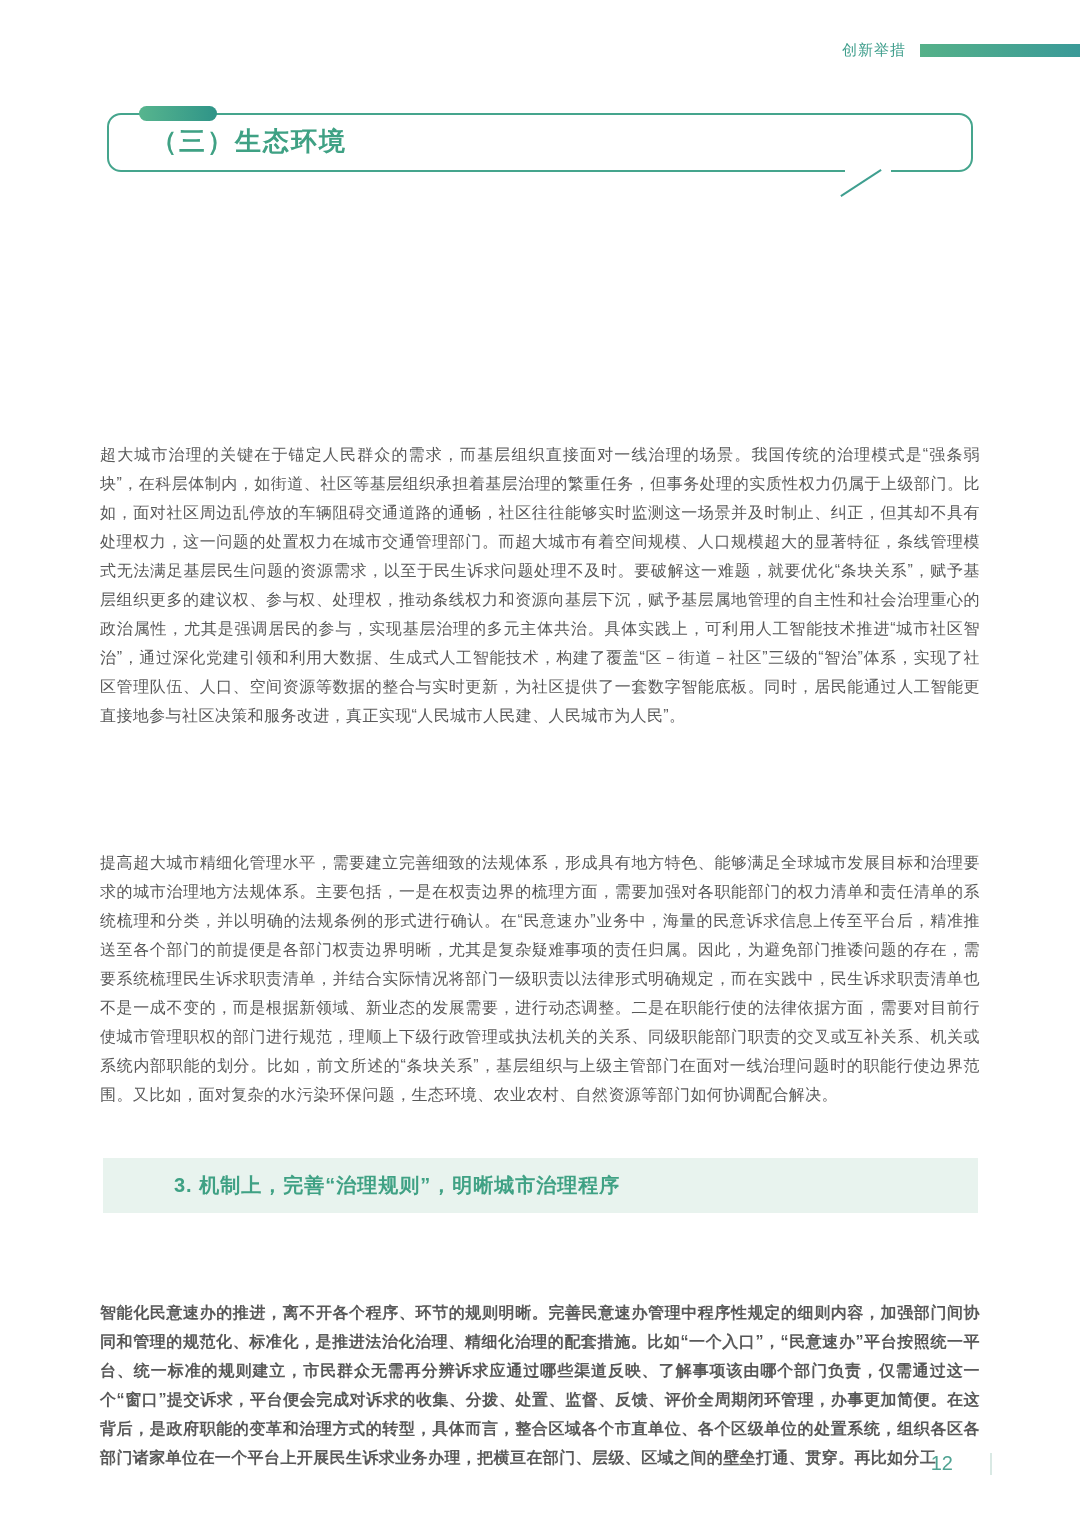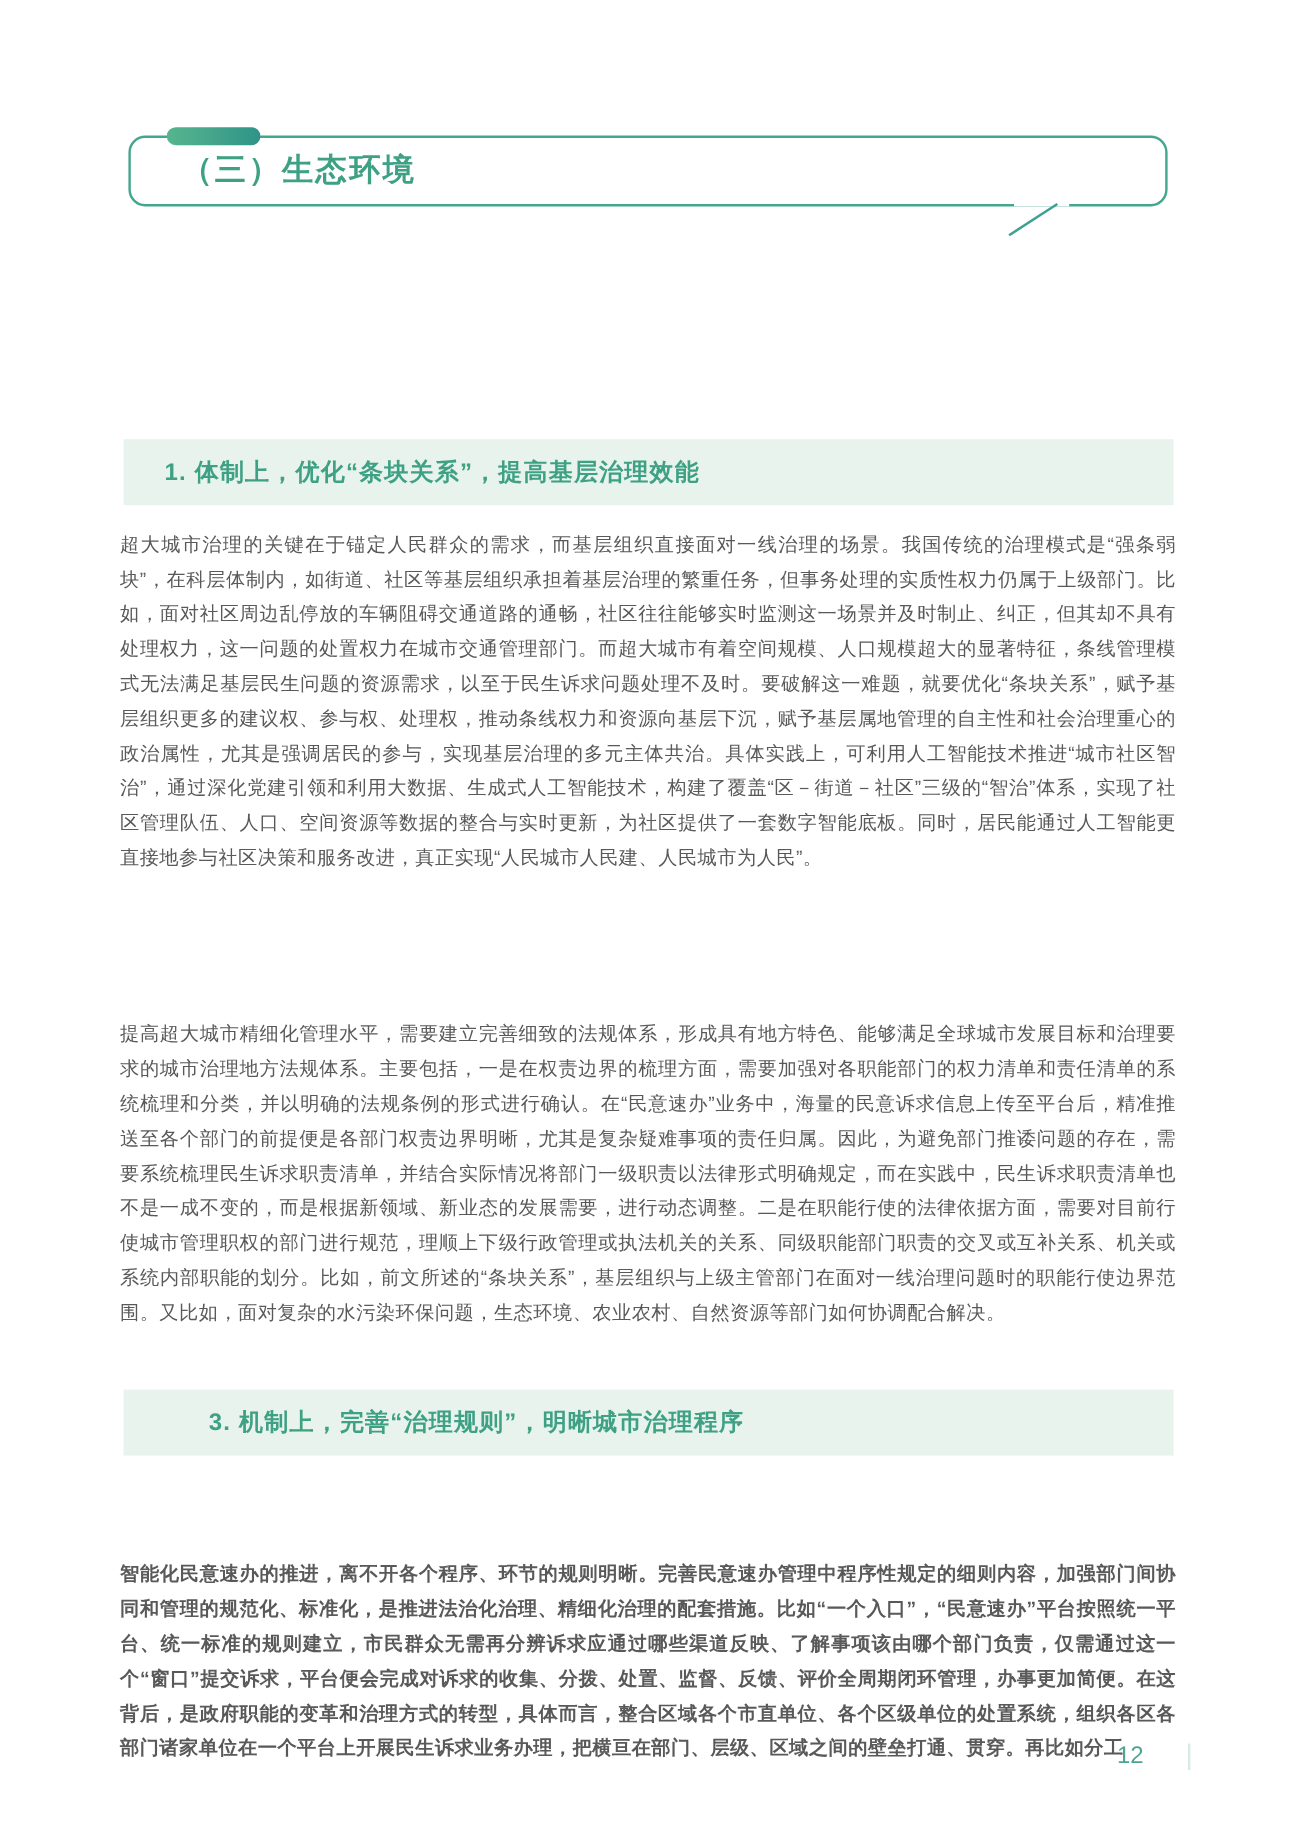--- a/index.html
+++ b/index.html
@@ -137,32 +137,33 @@
     height: 22px;
     background: #d9e9e4;
     margin-left: 9px;
   }
 </style>
 </head>
 <body>
 
 <div class="page">
 
+  <div class="header">
+    <span class="header-label">创新举措</span>
+    <span class="header-bar"></span>
+  </div>
 
   <div class="title-box">
     <span class="title-pill"></span>
     <h1 class="title-text">（三）生态环境</h1>
     <span class="title-tail-gap"></span>
     <span class="title-tail-line"></span>
   </div>
 
 
-  <div class="section-bar bar-1">
-    <h2 class="section-heading">1. 体制上，优化“条块关系”，提高基层治理效能</h2>
-  </div>
   <p class="body-text body-1">超大城市治理的关键在于锚定人民群众的需求，而基层组织直接面对一线治理的场景。我国传统的治理模式是“强条弱块”，在科层体制内，如街道、社区等基层组织承担着基层治理的繁重任务，但事务处理的实质性权力仍属于上级部门。比如，面对社区周边乱停放的车辆阻碍交通道路的通畅，社区往往能够实时监测这一场景并及时制止、纠正，但其却不具有处理权力，这一问题的处置权力在城市交通管理部门。而超大城市有着空间规模、人口规模超大的显著特征，条线管理模式无法满足基层民生问题的资源需求，以至于民生诉求问题处理不及时。要破解这一难题，就要优化“条块关系”，赋予基层组织更多的建议权、参与权、处理权，推动条线权力和资源向基层下沉，赋予基层属地管理的自主性和社会治理重心的政治属性，尤其是强调居民的参与，实现基层治理的多元主体共治。具体实践上，可利用人工智能技术推进“城市社区智治”，通过深化党建引领和利用大数据、生成式人工智能技术，构建了覆盖“区－街道－社区”三级的“智治”体系，实现了社区管理队伍、人口、空间资源等数据的整合与实时更新，为社区提供了一套数字智能底板。同时，居民能通过人工智能更直接地参与社区决策和服务改进，真正实现“人民城市人民建、人民城市为人民”。</p>
 
   <p class="body-text body-2">提高超大城市精细化管理水平，需要建立完善细致的法规体系，形成具有地方特色、能够满足全球城市发展目标和治理要求的城市治理地方法规体系。主要包括，一是在权责边界的梳理方面，需要加强对各职能部门的权力清单和责任清单的系统梳理和分类，并以明确的法规条例的形式进行确认。在“民意速办”业务中，海量的民意诉求信息上传至平台后，精准推送至各个部门的前提便是各部门权责边界明晰，尤其是复杂疑难事项的责任归属。因此，为避免部门推诿问题的存在，需要系统梳理民生诉求职责清单，并结合实际情况将部门一级职责以法律形式明确规定，而在实践中，民生诉求职责清单也不是一成不变的，而是根据新领域、新业态的发展需要，进行动态调整。二是在职能行使的法律依据方面，需要对目前行使城市管理职权的部门进行规范，理顺上下级行政管理或执法机关的关系、同级职能部门职责的交叉或互补关系、机关或系统内部职能的划分。比如，前文所述的“条块关系”，基层组织与上级主管部门在面对一线治理问题时的职能行使边界范围。又比如，面对复杂的水污染环保问题，生态环境、农业农村、自然资源等部门如何协调配合解决。</p>
 
   <div class="section-bar bar-3">
     <h2 class="section-heading">3. 机制上，完善“治理规则”，明晰城市治理程序</h2>
   </div>
   <p class="body-text body-3">智能化民意速办的推进，离不开各个程序、环节的规则明晰。完善民意速办管理中程序性规定的细则内容，加强部门间协同和管理的规范化、标准化，是推进法治化治理、精细化治理的配套措施。比如“一个入口”，“民意速办”平台按照统一平台、统一标准的规则建立，市民群众无需再分辨诉求应通过哪些渠道反映、了解事项该由哪个部门负责，仅需通过这一个“窗口”提交诉求，平台便会完成对诉求的收集、分拨、处置、监督、反馈、评价全周期闭环管理，办事更加简便。在这背后，是政府职能的变革和治理方式的转型，具体而言，整合区域各个市直单位、各个区级单位的处置系统，组织各区各部门诸家单位在一个平台上开展民生诉求业务办理，把横亘在部门、层级、区域之间的壁垒打通、贯穿。再比如分工</p>
 
   <div class="footer">

